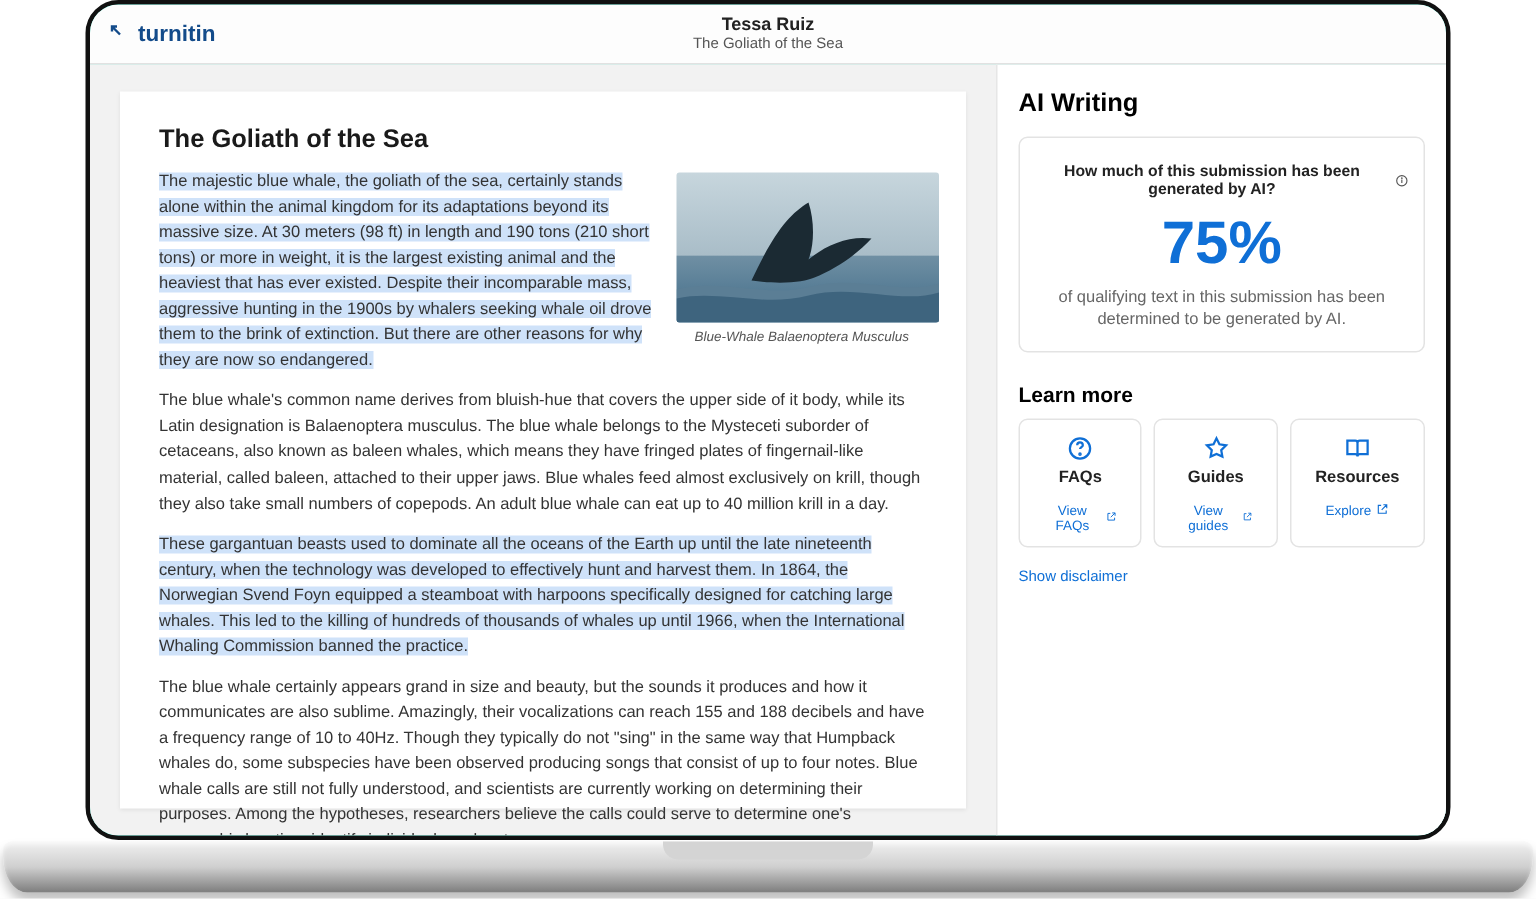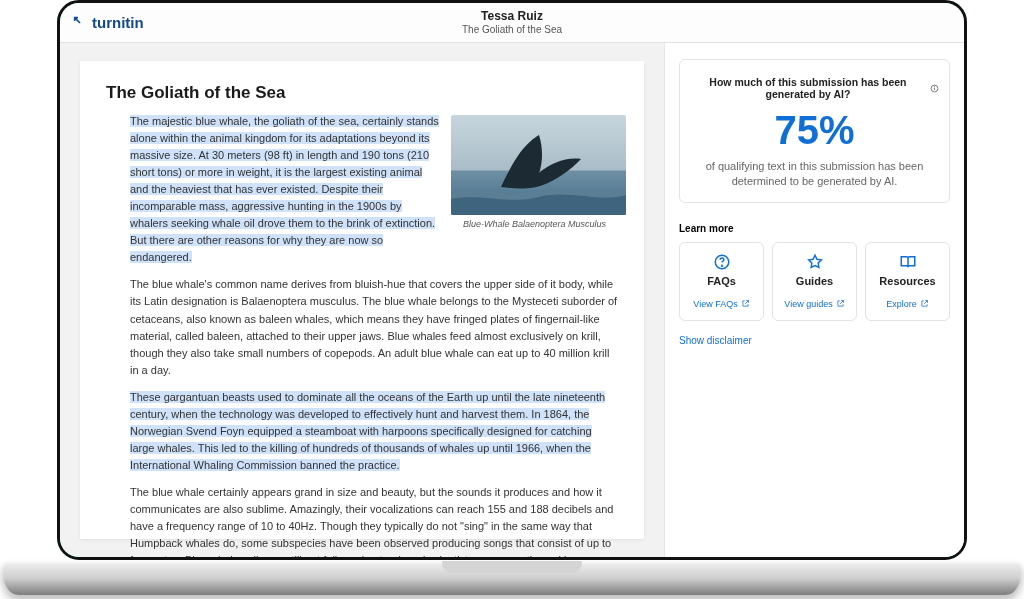--- a/index.html
+++ b/index.html
@@ -56,21 +56,21 @@
     overflow: hidden;
   }
   .doc-card {
     background: #fff;
     height: 100%;
     padding: 22px 26px 10px 26px;
     box-shadow: 0 1px 3px rgba(0,0,0,0.08);
   }
   .doc-title { font-size: 17px; font-weight: 700; color: #1a1a1a; margin-bottom: 10px; }
   .doc-body { font-size: 11px; line-height: 1.55; color: #333; }
-  .doc-body p { margin-bottom: 10px; margin-left: 24px; }
+  .doc-body p { margin-bottom: 10px; }
   .hlt { background: #cfe2f9; }
   .fig { float: right; width: 167px; margin: 2px 0 6px 10px; text-align: center; }
   .fig .img {
     width: 175px; height: 100px; border-radius: 2px;
     background: linear-gradient(180deg,#c7d6dd 0%,#a9bdc8 55%,#6f8fa3 56%,#3f6b88 100%);
     position: relative; overflow: hidden;
   }
   .fig .img svg { position: absolute; inset: 0; }
   .fig .cap { font-size: 9px; font-style: italic; color: #555; margin-top: 3px; }
 
@@ -84,25 +84,25 @@
   .side-title { font-size: 17px; font-weight: 700; margin-bottom: 12px; }
   .metric-box {
     border: 1px solid #e3e3e3; border-radius: 6px;
     padding: 12px 10px; text-align: center; margin-bottom: 20px;
   }
   .metric-q { font-size: 10.5px; font-weight: 600; color: #222; display: inline-flex; align-items: center; gap: 4px; }
   .metric-q svg { width: 11px; height: 11px; }
   .metric-val { font-size: 40px; font-weight: 700; color: #0f6fd6; margin: 8px 0 6px; }
   .metric-sub { font-size: 11px; color: #666; padding: 0 8px; line-height: 1.4; }
 
-  .learn-label { font-size: 10px; font-weight: 600; margin-bottom: 8px; }
+  .learn-label { font-size: 14px; font-weight: 600; margin-bottom: 8px; }
   .learn-row { display: flex; gap: 8px; }
   .learn-card {
     flex: 1; border: 1px solid #e3e3e3; border-radius: 6px;
-    padding: 10px 4px 9px; text-align: center;
+    padding: 10px 16px 9px; text-align: center;
   }
   .learn-card .ic { color: #0f6fd6; display:flex; justify-content:center; margin-bottom:4px; }
   .learn-card .ic svg { width: 18px; height: 18px; }
   .learn-card .nm { font-size: 11px; font-weight: 700; color: #222; margin-bottom: 6px; }
   .learn-card .lk { font-size: 9px; color: #0f6fd6; display: inline-flex; align-items: center; gap: 3px; cursor: pointer; }
   .learn-card .lk svg { width: 9px; height: 9px; }
 
   .disclaimer { margin-top: 14px; font-size: 10px; color: #0f6fd6; cursor: pointer; }
 </style>
 </head>
@@ -142,20 +142,21 @@
               </div>
               <p><span class="hlt">The majestic blue whale, the goliath of the sea, certainly stands alone within the animal kingdom for its adaptations beyond its massive size. At 30 meters (98 ft) in length and 190 tons (210 short tons) or more in weight, it is the largest existing animal and the heaviest that has ever existed. Despite their incomparable mass, aggressive hunting in the 1900s by whalers seeking whale oil drove them to the brink of extinction. But there are other reasons for why they are now so endangered.</span></p>
               <p>The blue whale's common name derives from bluish-hue that covers the upper side of it body, while its Latin designation is Balaenoptera musculus. The blue whale belongs to the Mysteceti suborder of cetaceans, also known as baleen whales, which means they have fringed plates of fingernail-like material, called baleen, attached to their upper jaws. Blue whales feed almost exclusively on krill, though they also take small numbers of copepods. An adult blue whale can eat up to 40 million krill in a day.</p>
               <p><span class="hlt">These gargantuan beasts used to dominate all the oceans of the Earth up until the late nineteenth century, when the technology was developed to effectively hunt and harvest them. In 1864, the Norwegian Svend Foyn equipped a steamboat with harpoons specifically designed for catching large whales. This led to the killing of hundreds of thousands of whales up until 1966, when the International Whaling Commission banned the practice.</span></p>
               <p>The blue whale certainly appears grand in size and beauty, but the sounds it produces and how it communicates are also sublime. Amazingly, their vocalizations can reach 155 and 188 decibels and have a frequency range of 10 to 40Hz. Though they typically do not "sing" in the same way that Humpback whales do, some subspecies have been observed producing songs that consist of up to four notes. Blue whale calls are still not fully understood, and scientists are currently working on determining their purposes. Among the hypotheses, researchers believe the calls could serve to determine one's geographic location, identify individuals, or locate prey.</p>
             </div>
           </div>
         </div>
 
         <div class="side-panel">
+          <div class="side-title">AI Writing</div>
 
           <div class="metric-box">
             <div class="metric-q">
               <span>How much of this submission has been generated by AI?</span>
               <svg viewBox="0 0 24 24" fill="none" stroke="#555" stroke-width="2">
                   <circle cx="12" cy="12" r="9"></circle>
                   <line x1="12" y1="10" x2="12" y2="16"></line>
                   <circle cx="12" cy="7.5" r="0.5" fill="#555"></circle>
                 </svg>
             </div>

